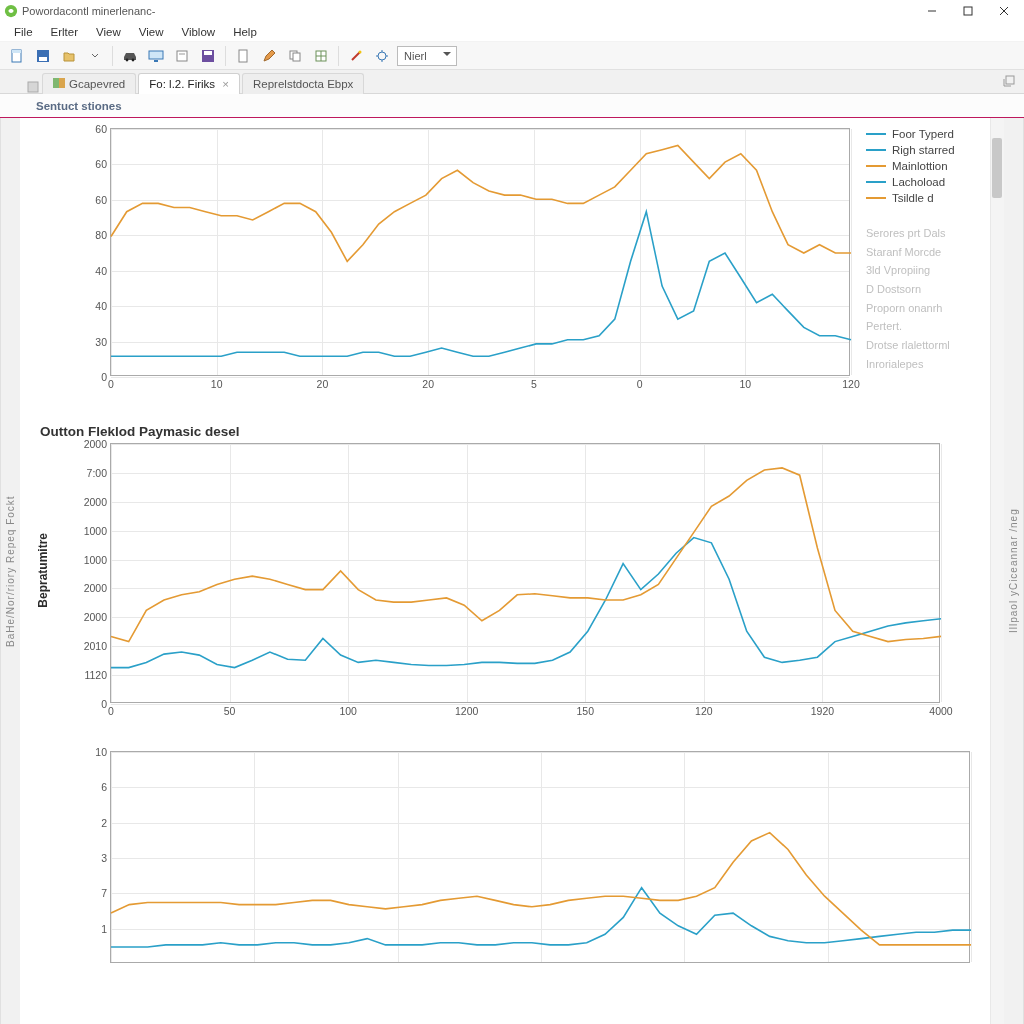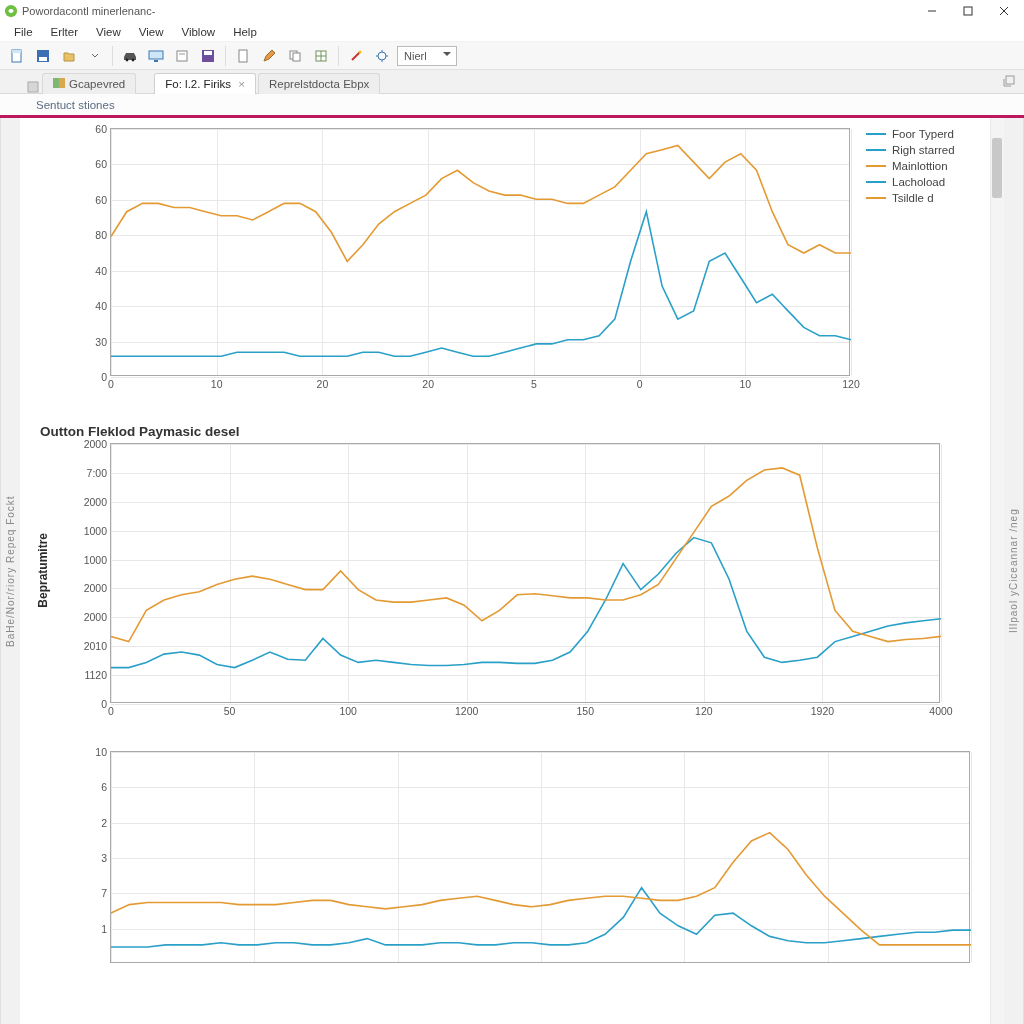--- a/index.html
+++ b/index.html
@@ -23,27 +23,27 @@
   .toolbar { height:28px; display:flex; align-items:center; gap:4px; padding:2px 6px; background:#f7f7f7; border-bottom:1px solid #e1e1e1; }
   .tbtn { width:22px; height:22px; display:flex; align-items:center; justify-content:center; border:1px solid transparent; border-radius:2px; }
   .tsep { width:1px; height:20px; background:#ddd; margin:0 2px; }
   .tb-select { height:20px; border:1px solid #bbb; background:#fff; display:flex; align-items:center; padding:0 18px 0 6px; position:relative; font-size:11px; color:#555; min-width:60px;}
   .tb-select::after { content:""; position:absolute; right:5px; top:50%; transform:translateY(-50%); border:4px solid transparent; border-top-color:#555; }
 
   
   .tabstrip { height:24px; display:flex; align-items:flex-end; padding-left:24px; background:#f1f1f1; border-bottom:1px solid #d8d8d8; position:relative;}
   .tab { padding:4px 10px; font-size:11.5px; color:#555; background:#eee; border:1px solid #d8d8d8; border-bottom:none; margin-right:2px; border-radius:3px 3px 0 0; position:relative; top:1px;}
   .tab.icon-tab { display:flex; align-items:center; gap:4px; }
-  .tab.active { background:#fff; color:#222; border-color:#d0d0d0; z-index:2;margin-left:16px;}
+  .tab.active { background:#fff; color:#222; border-color:#d0d0d0; z-index:2;}
   .tab .tab-x { margin-left:4px; color:#999;}
   .tabstrip .tab-popout { position:absolute; right:8px; top:4px; color:#888; width:14px; height:14px; display:flex; align-items:center; justify-content:center;}
   .tab-lead { width:18px; display:flex; align-items:center; justify-content:center;}
 
   
-  .sub-toolbar { height:24px; display:flex; align-items:center; padding:0 10px 0 36px; font-size:11.5px; color:#5a6b84; border-bottom:3px solid #be185d; background:#fcfcfc;}
+  .sub-toolbar { height:24px; display:flex; align-items:center; padding:0 10px 0 36px; font-size:11.5px; color:#5a6b84; border-bottom:1px solid #be185d; background:#fcfcfc;font-weight:bold;}
 
   
   .main-body { position:absolute; top:118px; bottom:0; left:0; right:0; display:flex; }
   .side-rail { width:20px; background:#f1f1f1; border-right:1px solid #e0e0e0; writing-mode:vertical-rl; text-orientation:mixed; transform:rotate(180deg); font-size:10px; color:#888; display:flex; align-items:center; justify-content:center; letter-spacing:1px;}
   .side-rail.right { border-left:1px solid #e0e0e0; border-right:none;}
   .content-scroll { flex:1 1 auto; overflow:auto; position:relative; background:#fff;}
   .content-inner { padding:10px 24px 40px 50px; }
   .scrollbar-imit { position:absolute; right:0; top:0; bottom:0; width:14px; background:#f4f4f4; border-left:1px solid #e8e8e8;}
   .scrollbar-thumb { position:absolute; right:2px; top:20px; width:10px; height:60px; background:#c8c8c8; border-radius:2px;}
 
@@ -292,20 +292,30 @@
                 <span class="swatch" style="background: rgb(228, 154, 51);"></span>
                 <span>Mainlottion</span>
               </div>
               <div class="lg-item">
                 <span class="swatch" style="background: rgb(42, 160, 200);"></span>
                 <span>Lachoload</span>
               </div>
               <div class="lg-item">
                 <span class="swatch" style="background: rgb(228, 154, 51);"></span>
                 <span>Tsildle d</span>
+              </div>
+              <div class="side-panel-list">
+                <div>Serores prt Dals</div>
+                <div>Staranf Morcde</div>
+                <div>3ld Vpropiing</div>
+                <div>D Dostsorn</div>
+                <div>Proporn onanrh</div>
+                <div>Pertert.</div>
+                <div>Drotse rlalettorml</div>
+                <div>Inrorialepes</div>
               </div>
             </div>
           </div>
         </div>
         <div class="chart-block">
           <div class="chart-title">Outton Fleklod Paymasic desel</div>
           <div class="chart-wrap">
             <div class="plot-box" style="width: 870px; height: 286px;">
               <div class="plotarea" style="left: 40px; top: 0px; width: 830px; height: 260px;">
                 <div class="gridline-h" style="top: 0px;"></div>

